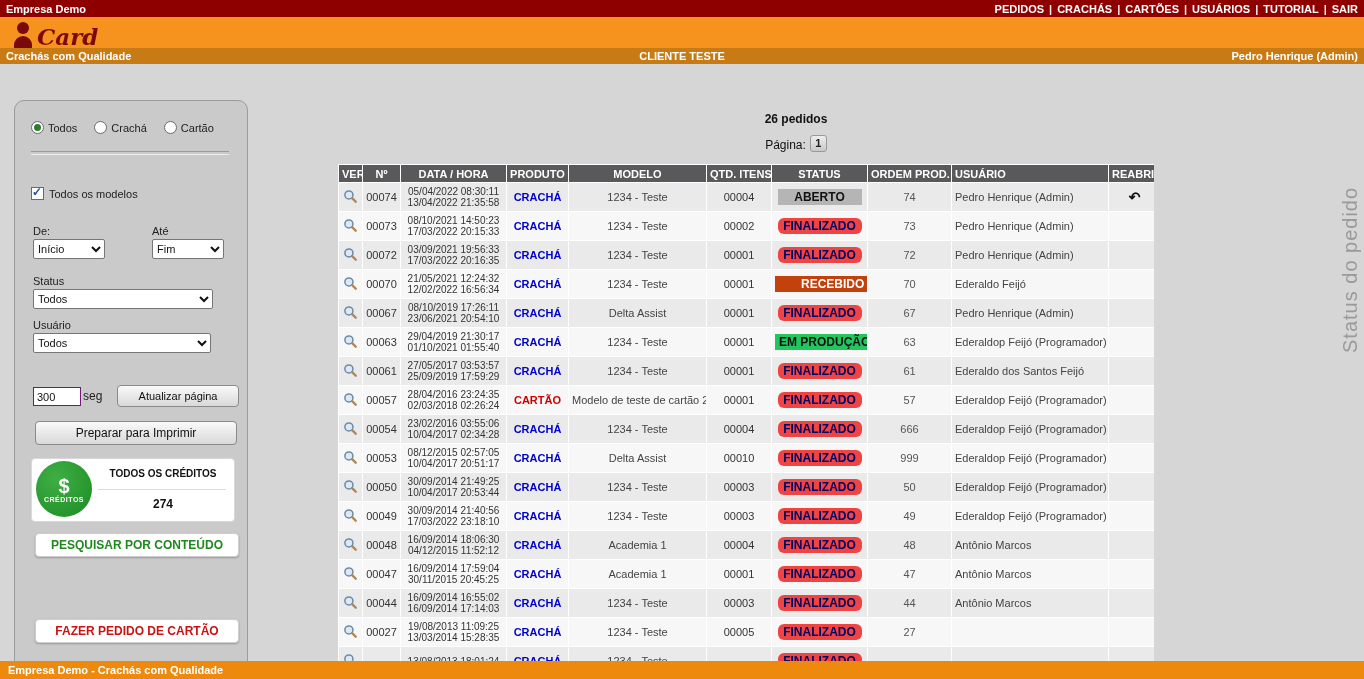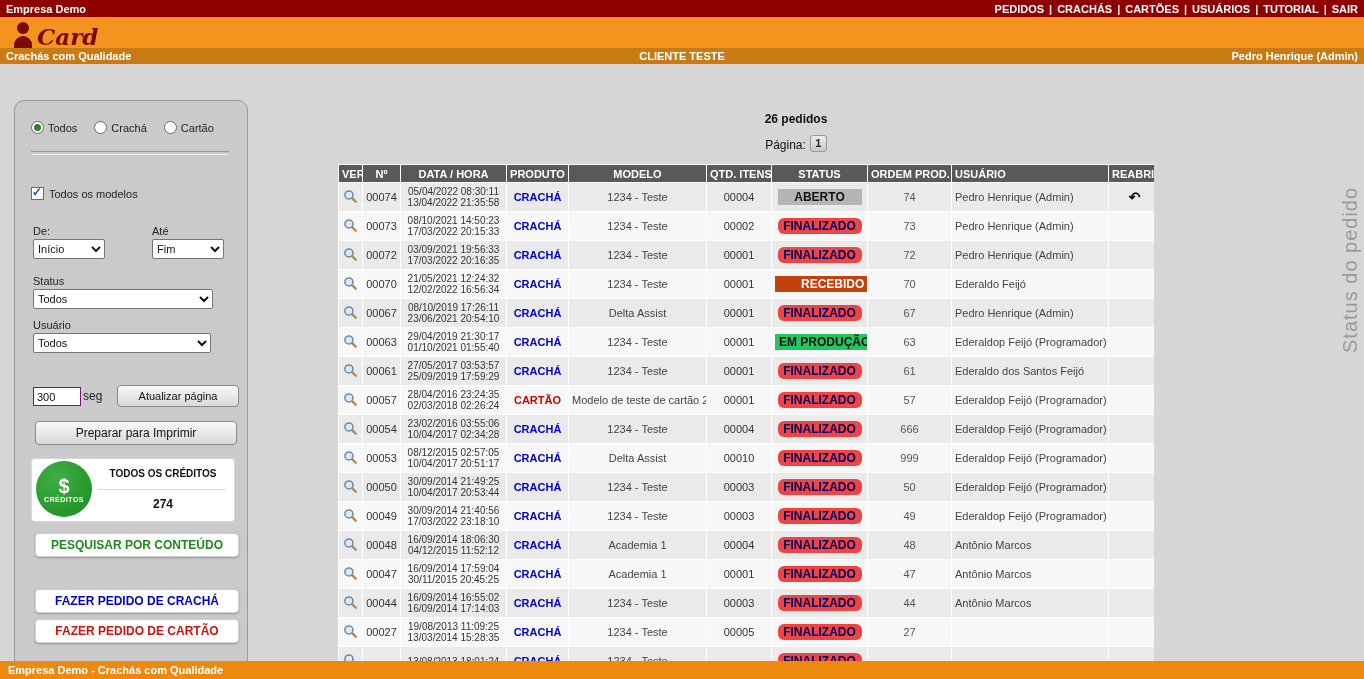--- a/index.html
+++ b/index.html
@@ -204,21 +204,20 @@
       <div class="credcircle">
         <span class="dollar">$</span>
         <span class="credlbl">CRÉDITOS</span>
       </div>
       <div class="credtitle">TODOS OS CRÉDITOS</div>
       <div class="credline"></div>
       <div class="credvalue">274</div>
     </div>
 
     <button class="btn-white btn-search">PESQUISAR POR CONTEÚDO</button>
-    <button class="btn-white btn-cracha">FAZER PEDIDO DE CRACHÁ</button>
     <button class="btn-white btn-cartao">FAZER PEDIDO DE CARTÃO</button>
   </aside>
 
   <div class="content">
     <div class="count">26 pedidos</div>
     <div class="pager">
       <span>Página:</span>
       <span class="page-badge">1</span>
     </div>
     <div class="table-wrap">

